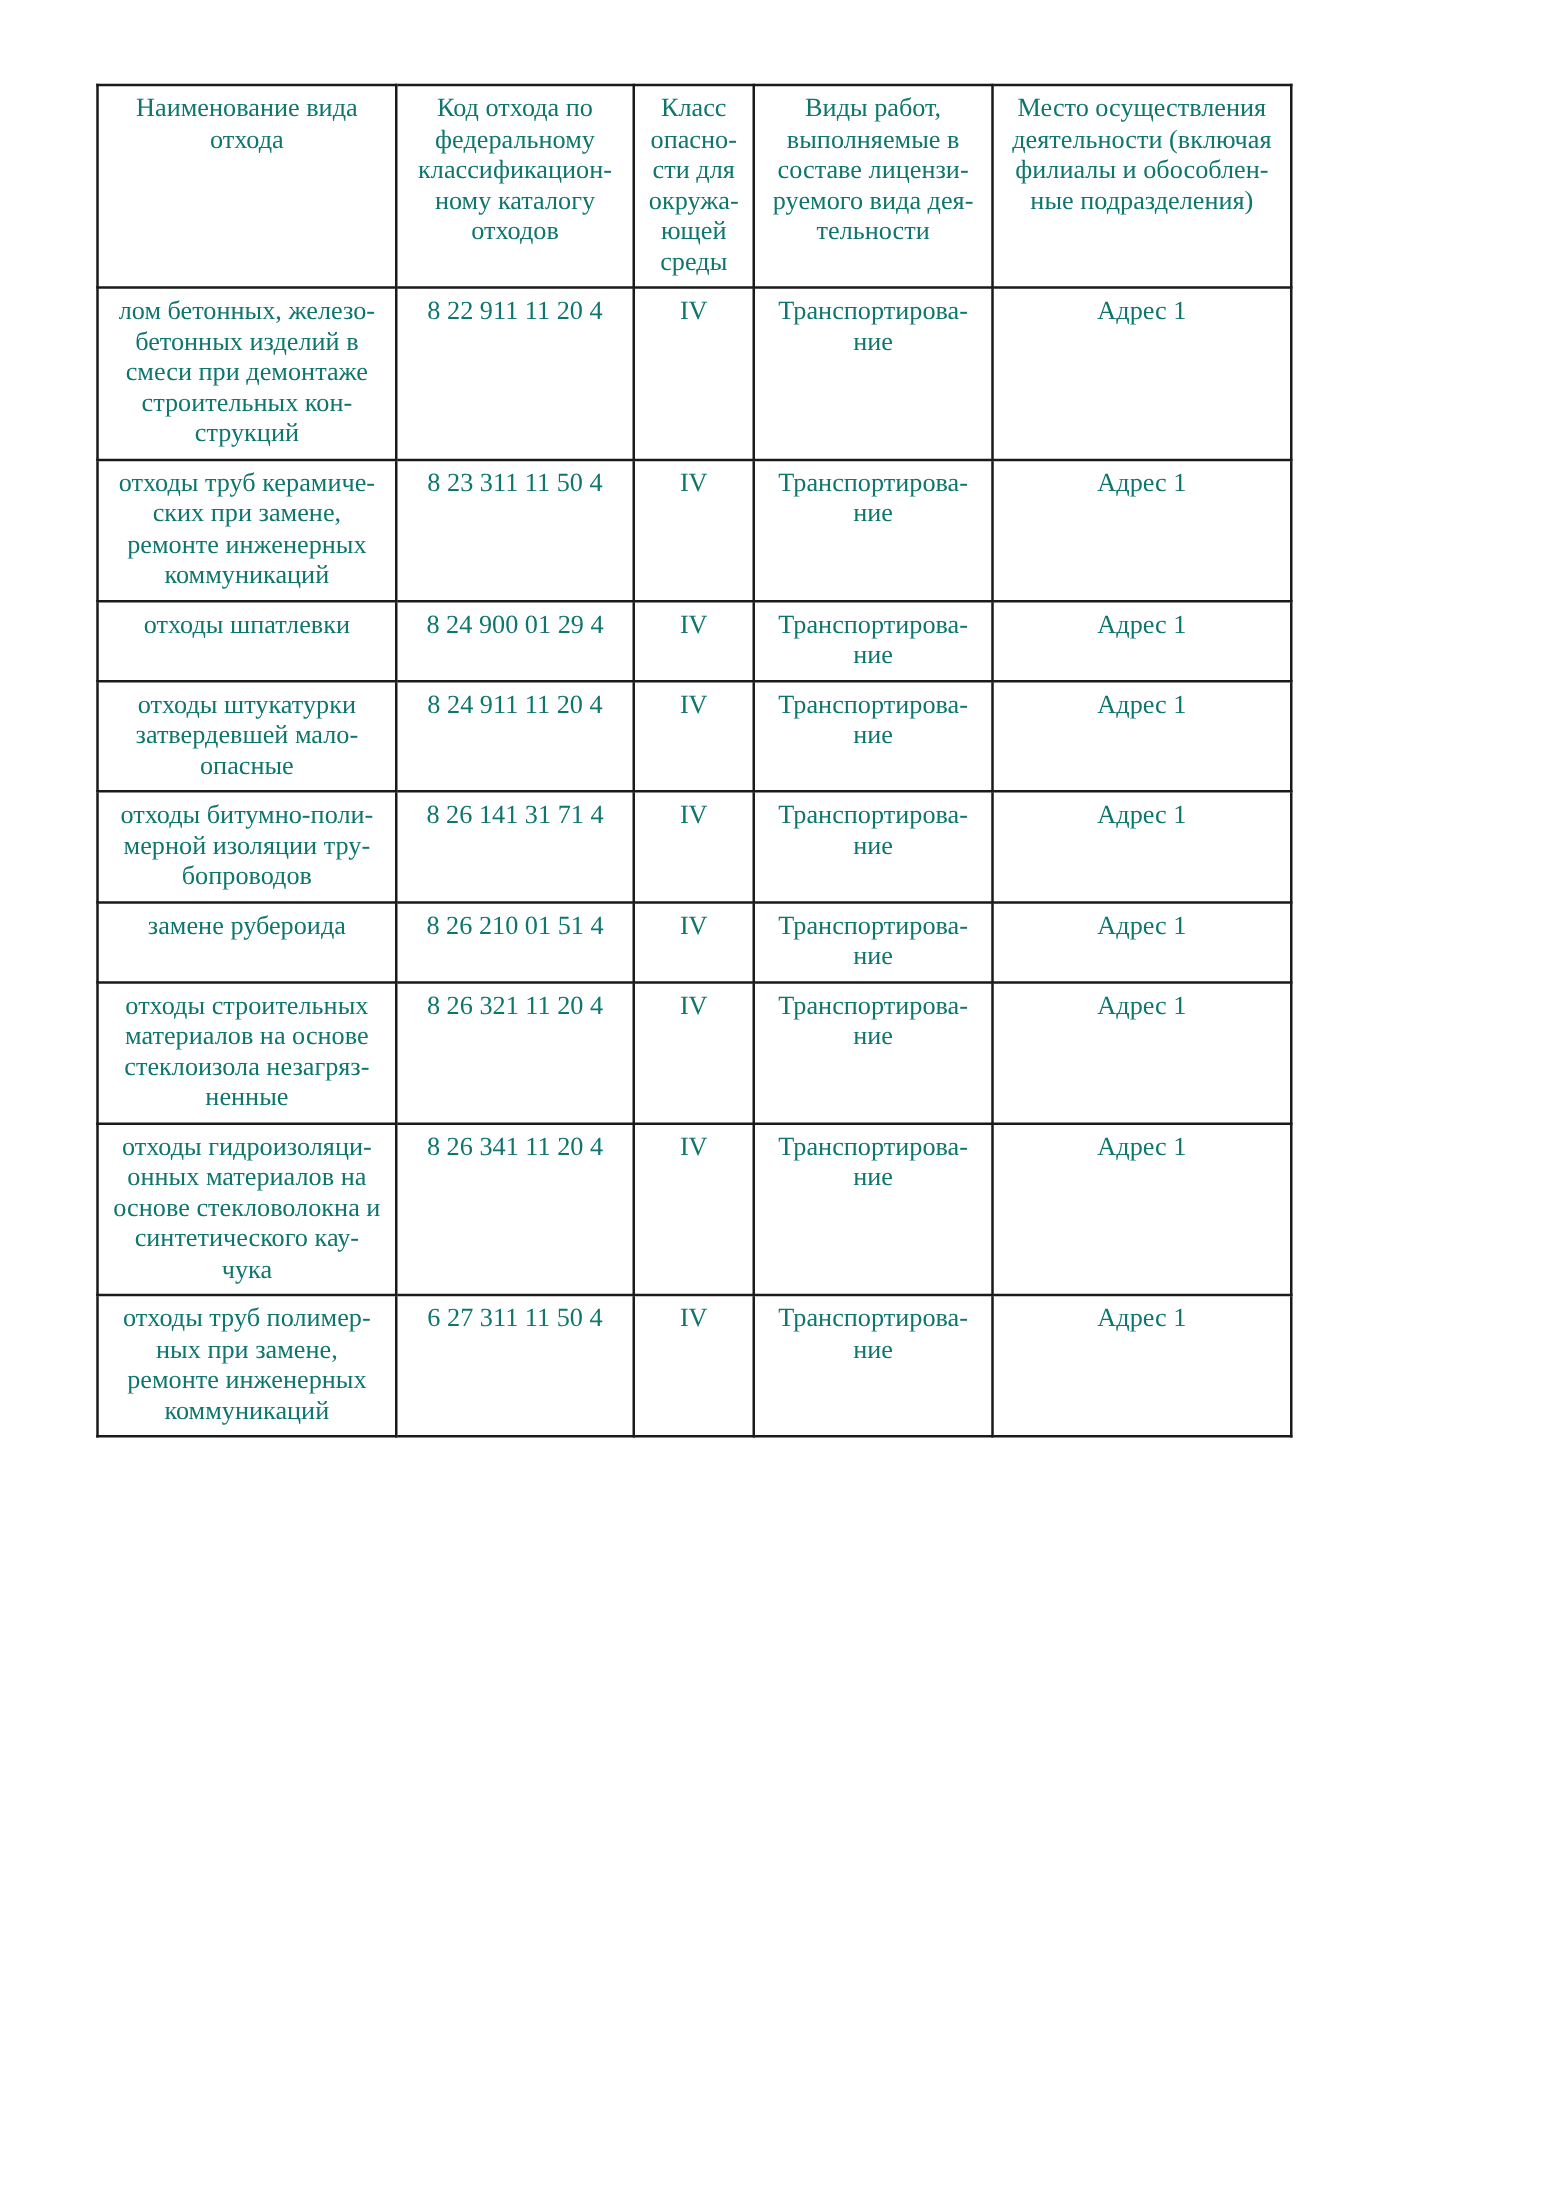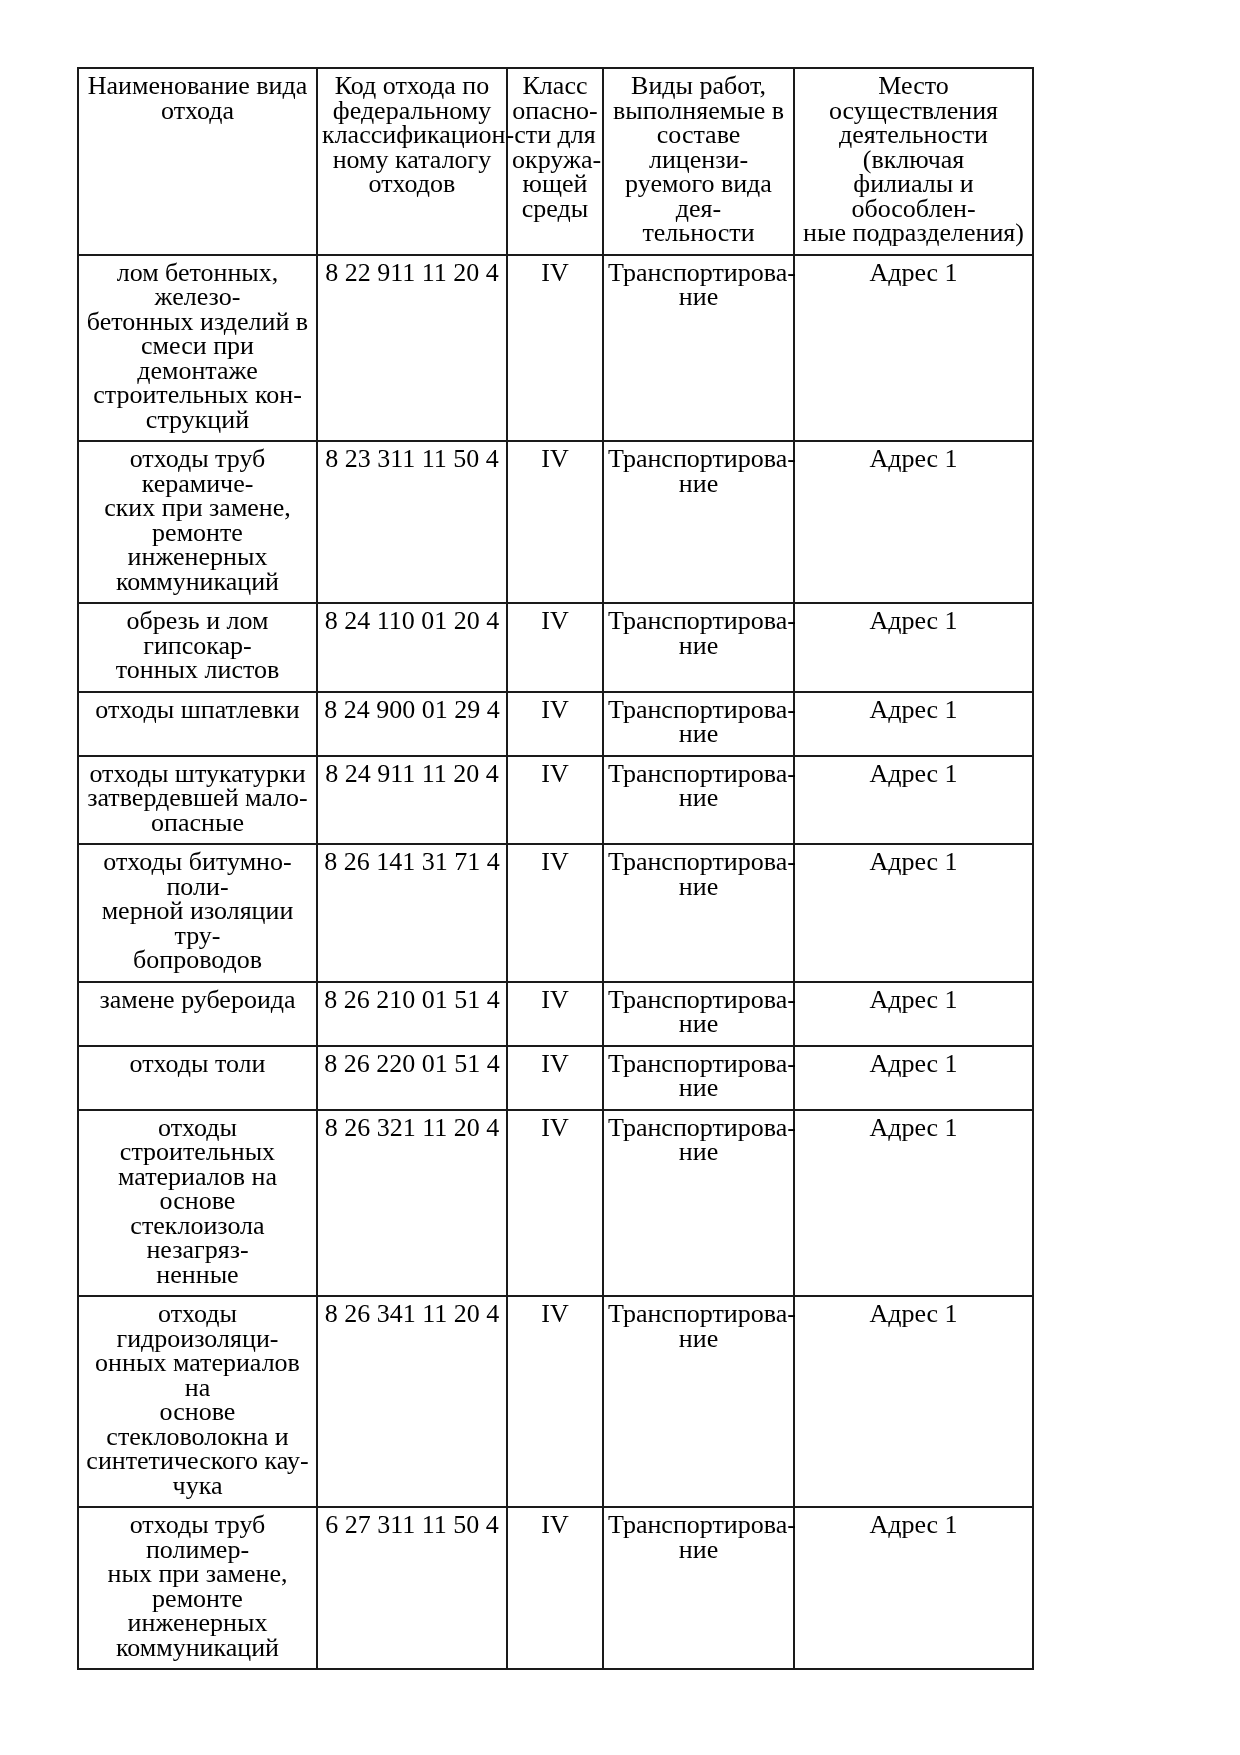--- a/index.html
+++ b/index.html
@@ -3,23 +3,23 @@
 <meta charset="utf-8">
 <style>
   html, body { margin: 0; padding: 0; background: #ffffff; }
   body { width: 1240px; height: 1755px; position: relative; overflow: hidden; }
   .page { position: absolute; left: 77px; top: 67px; }
   table.waste {
     border-collapse: collapse;
     table-layout: fixed;
     width: 955px;
     font-family: "Liberation Serif", serif;
-    font-size: 26px;
+    font-size: 21px;
     line-height: 24.5px;
-    color: #000000;
+    color: #0f766e;
   }
   table.waste th, table.waste td {
     border: 2px solid #1a1a1a;
     vertical-align: top;
     text-align: center;
     font-weight: normal;
     padding: 5px 4px 8px 4px;
     white-space: pre-line;
   }
   col.c1 { width: 239px; }
@@ -84,29 +84,20 @@
 ских при замене,
 ремонте инженерных
 коммуникаций</td>
           <td>8 23 311 11 50 4</td>
           <td>IV</td>
           <td>Транспортирова-
 ние</td>
           <td>Адрес 1</td>
         </tr>
         <tr>
-          <td>обрезь и лом гипсокар-
-тонных листов</td>
-          <td>8 24 110 01 20 4</td>
-          <td>IV</td>
-          <td>Транспортирова-
-ние</td>
-          <td>Адрес 1</td>
-        </tr>
-        <tr>
           <td>отходы шпатлевки</td>
           <td>8 24 900 01 29 4</td>
           <td>IV</td>
           <td>Транспортирова-
 ние</td>
           <td>Адрес 1</td>
         </tr>
         <tr>
           <td>отходы штукатурки
 затвердевшей мало-
@@ -123,28 +114,20 @@
 бопроводов</td>
           <td>8 26 141 31 71 4</td>
           <td>IV</td>
           <td>Транспортирова-
 ние</td>
           <td>Адрес 1</td>
         </tr>
         <tr>
           <td>замене рубероида</td>
           <td>8 26 210 01 51 4</td>
-          <td>IV</td>
-          <td>Транспортирова-
-ние</td>
-          <td>Адрес 1</td>
-        </tr>
-        <tr>
-          <td>отходы толи</td>
-          <td>8 26 220 01 51 4</td>
           <td>IV</td>
           <td>Транспортирова-
 ние</td>
           <td>Адрес 1</td>
         </tr>
         <tr>
           <td>отходы строительных
 материалов на основе
 стеклоизола незагряз-
 ненные</td>

